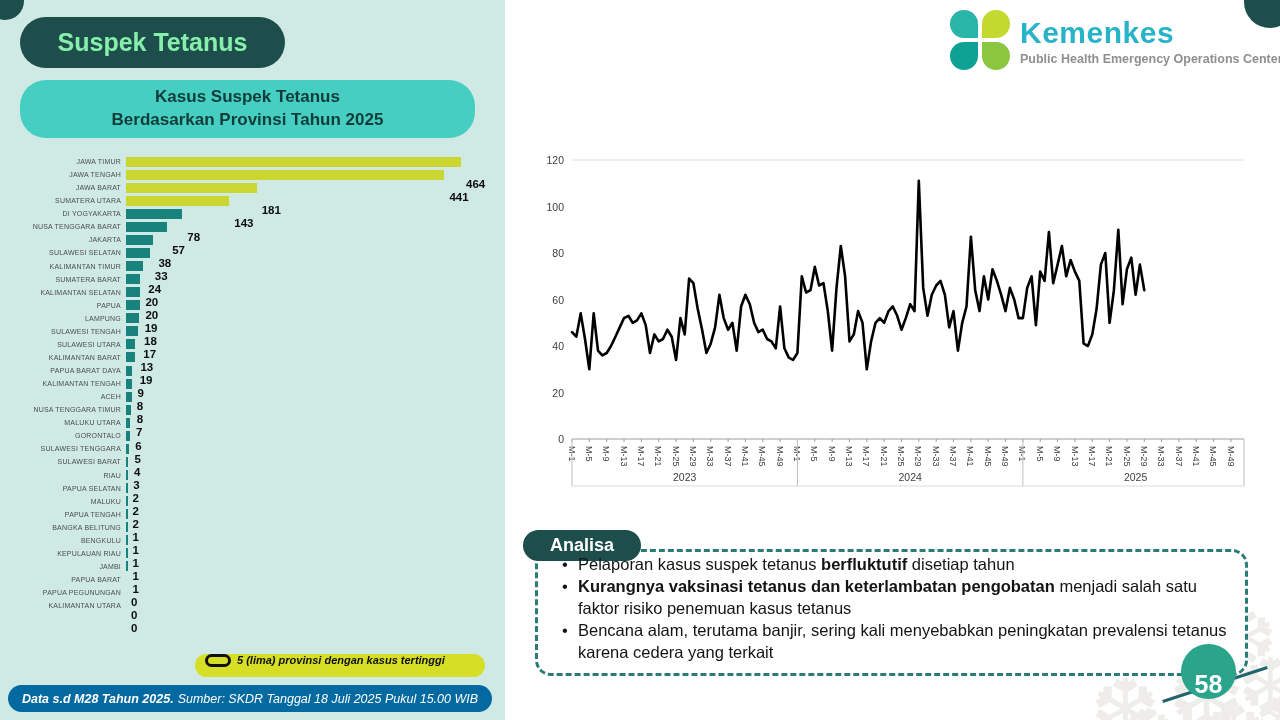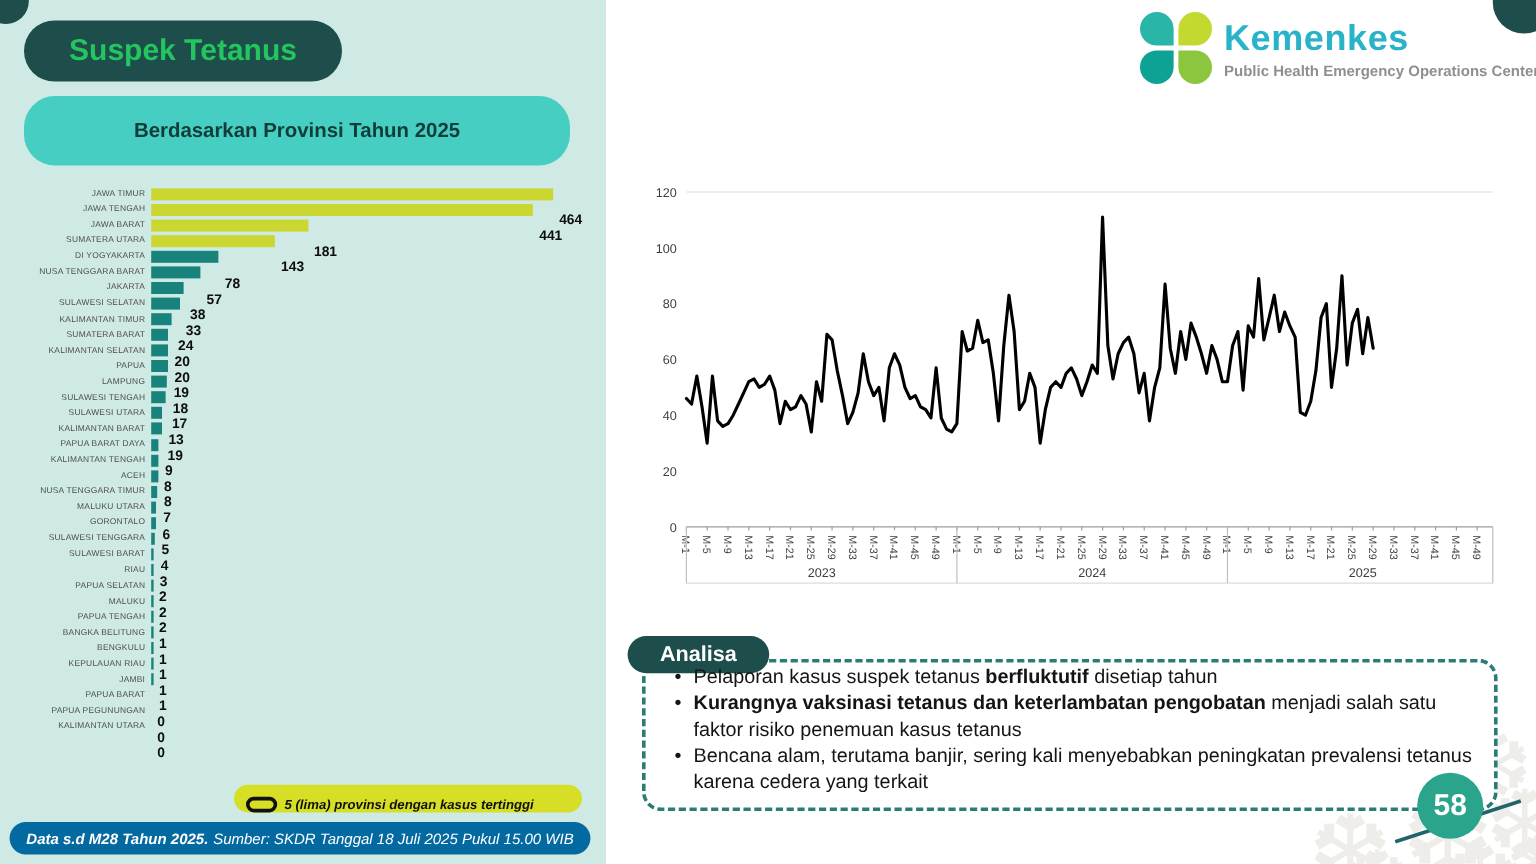--- a/index.html
+++ b/index.html
@@ -5,37 +5,37 @@
   * { margin:0; padding:0; box-sizing:border-box; }
   html,body { width:1280px; height:720px; overflow:hidden;
     font-family:"Liberation Sans","DejaVu Sans",sans-serif; background:#ffffff; }
   .abs { position:absolute; }
   #stage { position:relative; width:1280px; height:720px; background:#ffffff; }
 
   
   #left-panel { left:0; top:0; width:505px; height:720px; background:#cfeae5; }
   .corner-dot { background:#1d4e4b; border-radius:50%; }
   #title-pill { left:20px; top:17px; width:265px; height:51px; background:#1d4e4b;
-    border-radius:26px; color:#22c55e; font-size:25px; font-weight:bold;
+    border-radius:26px; color:#86efac; font-size:25px; font-weight:bold;
     display:flex; align-items:center; justify-content:center;text-align:center; }
   .heading-pill { background:#45cec1; border-radius:26px; color:#113c39;
     font-weight:bold; font-size:17px; line-height:1.35; text-align:center;
     display:flex; flex-direction:column; align-items:center; justify-content:center; }
   #bar-heading { left:20px; top:80px; width:455px; height:58px; }
 
   
   #province-bar-chart { left:22px; top:155px; width:475px; }
   .bar-row { display:flex; align-items:center; height:13.07px; }
   .bar-label { width:104px; text-align:right; padding-right:5px; font-size:7px;
     color:#4d4d4d; letter-spacing:.2px; white-space:nowrap; }
   .bar { height:10px; }
   .bar-value { font-size:11.5px; font-weight:bold; color:#0d0d0d; margin-left:5px; line-height:1;margin-top:47px; }
 
   #legend-pill { left:195px; top:654px; width:290px; height:23px; background:#d6de25;
-    border-radius:12px; display:flex; align-items:flex-end; padding-left:10px; }
+    border-radius:12px; display:flex; align-items:flex-start; padding-left:10px; }
   #legend-icon { width:26px; height:13px; border:3px solid #111111; border-radius:8px; margin-right:6px; }
   #legend-pill span.txt { font-size:11px; font-weight:bold; font-style:italic; color:#101010; }
 
   #footer-pill { left:8px; top:685px; width:484px; height:27px; background:#0369a1;
     border-radius:14px; color:#ffffff; display:flex; align-items:center; justify-content:center;
     font-size:12.5px; font-style:italic; white-space:nowrap; }
   #footer-pill b { margin-right:4px; }
 
   
   #trend-heading { left:557px; top:78px; width:697px; height:58px; }
@@ -54,21 +54,21 @@
   #analisa-pill { left:523px; top:530px; width:118px; height:31px; background:#1d4e4b;
     border-radius:16px; color:#ffffff; font-weight:bold; font-size:18px;
     display:flex; align-items:center; justify-content:center; z-index:3; }
   #analisa-bullets { left:552px; top:554px; width:690px; z-index:3; }
   .bullet-row { display:flex; font-size:16.5px; color:#141414; line-height:1.3; margin-bottom:1px; }
   .bullet-marker { width:26px; text-align:center; flex:0 0 26px; }
   .bullet-text { flex:1; }
 
   #page-circle { left:1181px; top:644px; width:55px; height:55px; background:#2aa58c;
     border-radius:50%; color:#ffffff; font-size:25px; font-weight:bold;
-    display:flex; align-items:center; justify-content:center; z-index:4; }
+    display:flex; align-items:flex-end; justify-content:center; z-index:4; }
   #corner-line { left:1160px; top:683px; width:110px; height:3px; background:#20656c;
     transform:rotate(-18deg); z-index:1; }
 
   .snow { position:absolute; color:#efede9; z-index:0; line-height:1; }
 </style>
 </head>
 <body>
 
 <div id="stage">
 
@@ -85,20 +85,21 @@
     </div>
 
   <div id="left-panel" class="abs">
     <div class="corner-dot abs" style="left:-14px; top:-18px; width:38px; height:38px;"></div>
 
     <div id="title-pill" class="abs">
       <span>Suspek Tetanus</span>
     </div>
 
     <div id="bar-heading" class="heading-pill abs">
+      <span>Kasus Suspek Tetanus</span>
       <span>Berdasarkan Provinsi Tahun 2025</span>
     </div>
 
     <div id="province-bar-chart" class="abs">
         <div class="bar-row">
           <span class="bar-label">JAWA TIMUR</span>
           <div class="bar" style="width: 335.008px; background: rgb(204, 214, 48);"></div>
           <span class="bar-value">464</span>
         </div>
         <div class="bar-row">

